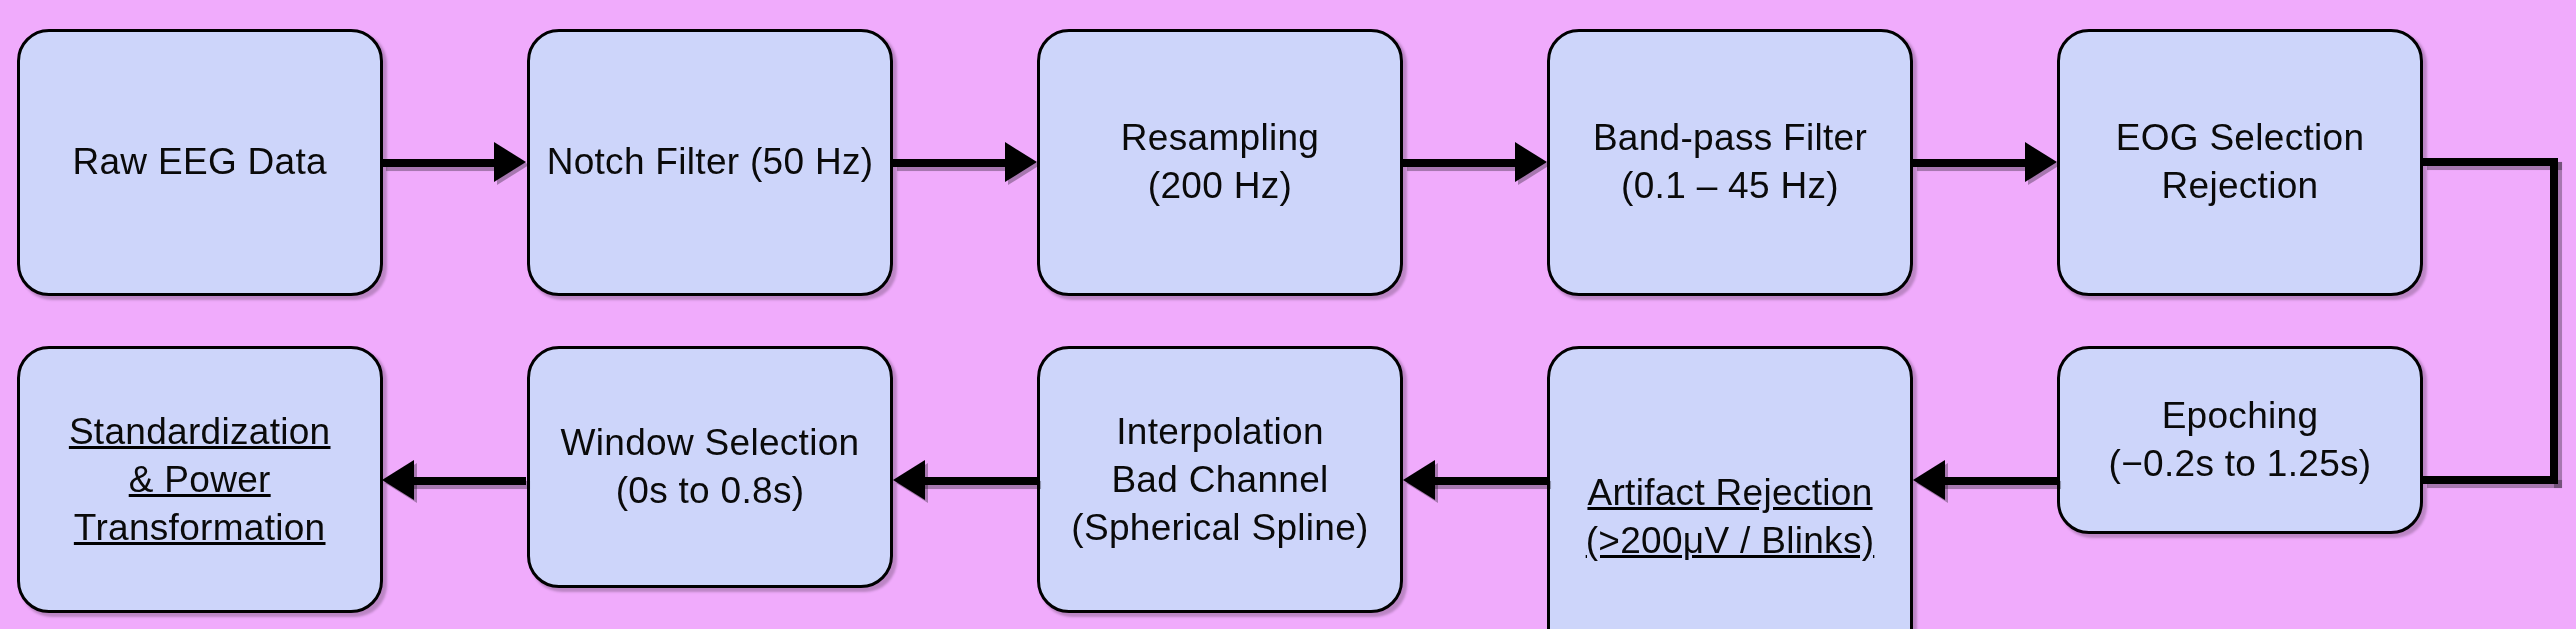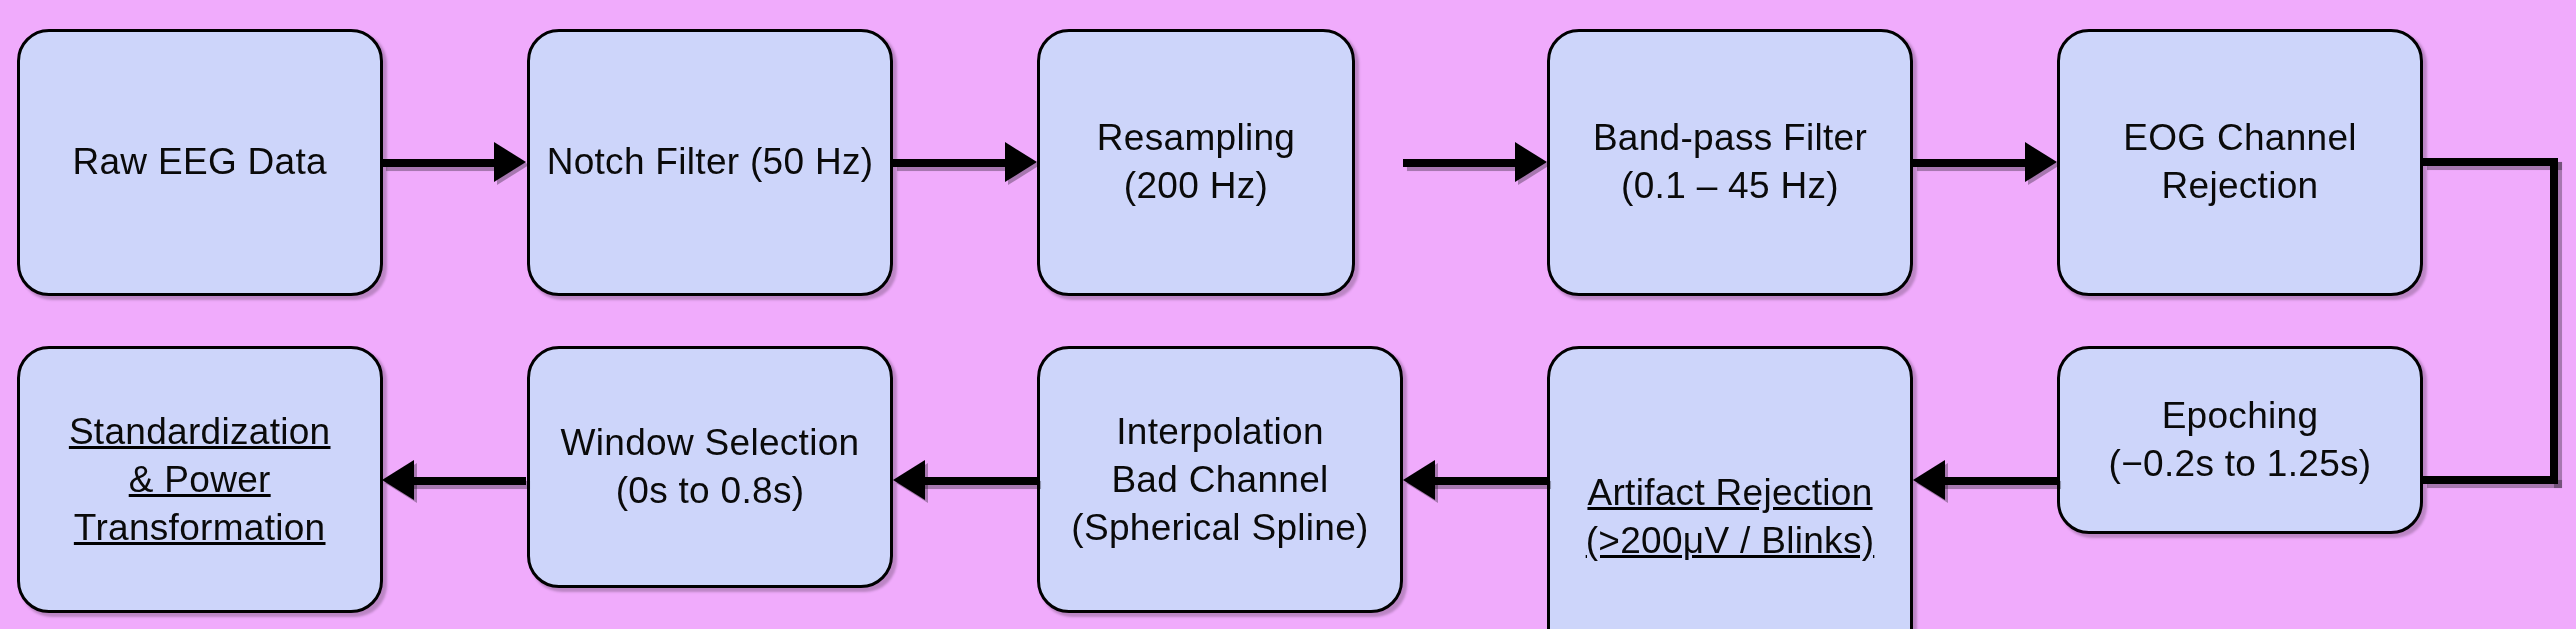--- a/index.html
+++ b/index.html
@@ -70,35 +70,35 @@
     <div class="node" style="left: 16.7px; top: 28.5px; width: 366px; height: 267px;">
       <div class="label">
         <div class="line">Raw EEG Data</div>
       </div>
     </div>
     <div class="node" style="left: 527px; top: 28.5px; width: 366px; height: 267px;">
       <div class="label">
         <div class="line">Notch Filter (50 Hz)</div>
       </div>
     </div>
-    <div class="node" style="left: 1037px; top: 28.5px; width: 318px; height: 267px; text-align: center;">
+    <div class="node" style="left: 1037px; top: 28.5px; width: 366px; height: 267px; text-align: center;">
       <div class="label">
         <div class="line">Resampling</div>
         <div class="line">(200 Hz)</div>
       </div>
     </div>
     <div class="node" style="left: 1547px; top: 28.5px; width: 366px; height: 267px; text-align: center;">
       <div class="label">
         <div class="line">Band-pass Filter</div>
         <div class="line">(0.1 – 45 Hz)</div>
       </div>
     </div>
     <div class="node" style="left: 2057px; top: 28.5px; width: 366px; height: 267px;">
       <div class="label">
-        <div class="line">EOG Channel</div>
+        <div class="line">EOG Selection</div>
         <div class="line">Rejection</div>
       </div>
     </div>
     <div class="arrow dir-right" style="left: 382px; top: 142px; width: 144px; height: 41px;">
       <div class="shaft"></div>
       <div class="head"></div>
     </div>
     <div class="arrow dir-right" style="left: 893px; top: 142px; width: 144px; height: 41px;">
       <div class="shaft"></div>
       <div class="head"></div>

